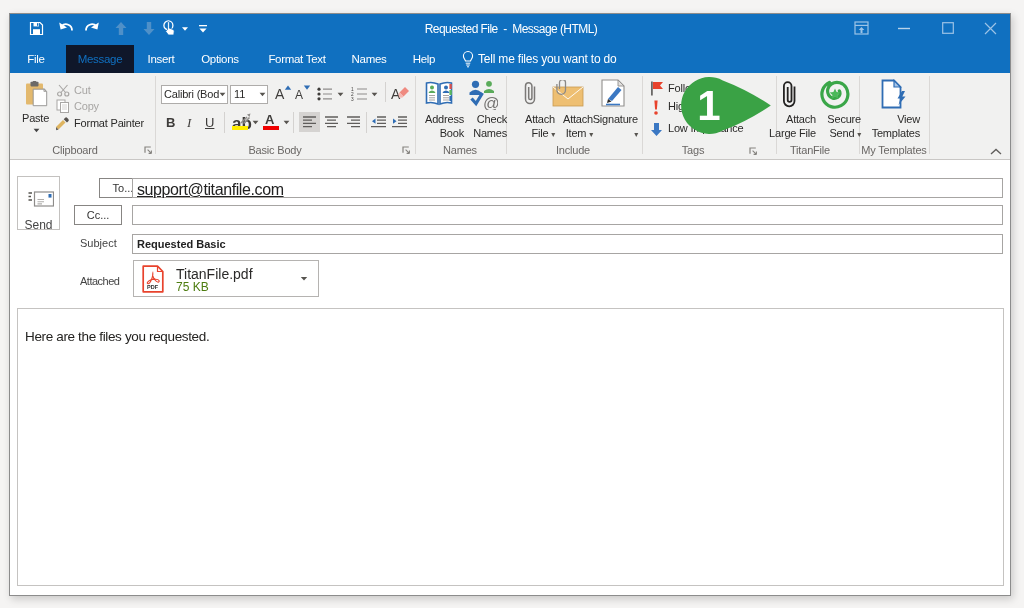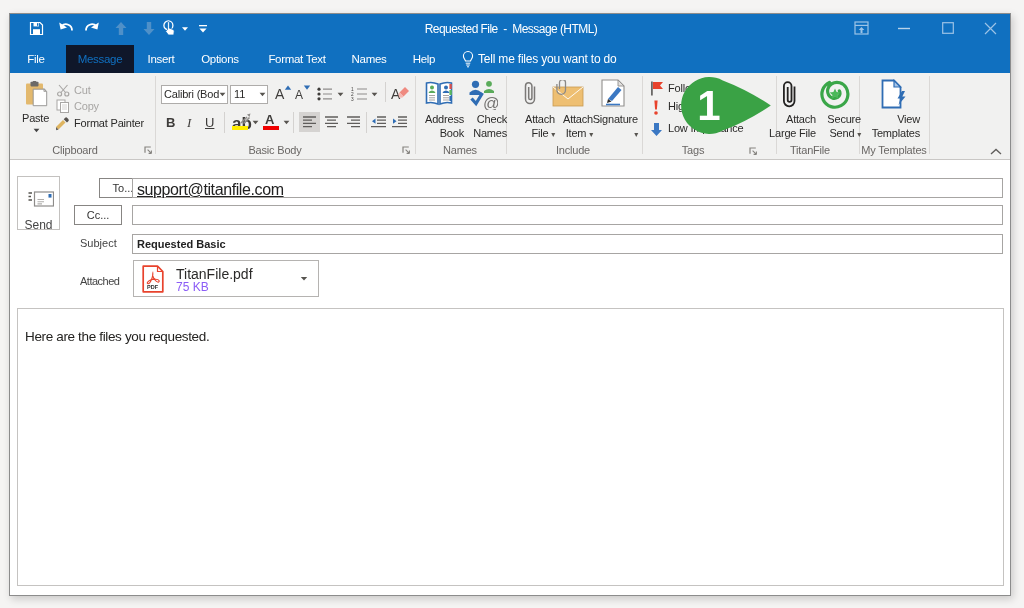--- a/index.html
+++ b/index.html
@@ -337,21 +337,21 @@
 <div class="fieldbtn" style="left:74px;top:205px;width:48px;height:20px;line-height:18px;">Cc...</div>
 <div class="inputbox" style="left:132px;top:178px;width:871px;height:20px;"></div>
 <div class="inputbox" style="left:132px;top:205px;width:871px;height:20px;"></div>
 <div class="inputbox" style="left:132px;top:234px;width:871px;height:20px;"></div>
 <div class="abs" style="left:137px;top:181px;font-size:16px;letter-spacing:-0.4px;text-decoration:underline;color:#222;white-space:nowrap;">support@titanfile.com</div>
 <div class="abs" style="left:80px;top:237px;font-size:11px;color:#444;">Subject</div>
 <div class="abs" style="left:137px;top:238px;font-size:11px;font-weight:bold;color:#222;">Requested Basic</div>
 <div class="abs" style="left:80px;top:275px;font-size:11px;letter-spacing:-0.5px;color:#444;">Attached</div>
 <div class="abs" style="left:133px;top:260px;width:186px;height:37px;background:#fff;border:1px solid #b5b3b1;"></div>
 <div class="abs" style="left:176px;top:266px;font-size:14px;color:#2b2a29;">TitanFile.pdf</div>
-<div class="abs" style="left:176px;top:280px;font-size:12px;color:#8b5cf6;">75 KB</div>
+<div class="abs" style="left:176px;top:280px;font-size:12px;color:#4d7c0f;">75 KB</div>
 
 <svg class="abs" style="left:28px;top:191px;" width="26" height="19" viewBox="0 0 26 19">
     <path d="M0.5 2 H4 M0.5 5.5 H3 M0.5 9 H4" stroke="#56544f" stroke-width="1.4"></path>
     <rect x="6.5" y="1" width="19" height="14" fill="#fff" stroke="#8e8c8a" stroke-width="1.2"></rect>
     <rect x="20.5" y="3" width="3" height="3.6" fill="#2f6db4"></rect>
     <path d="M9.5 8.5 H16 M9.5 10.7 H16 M9.5 12.9 H14" stroke="#b0aeac" stroke-width="1.1"></path>
   </svg>
 
 <svg class="abs" style="left:142px;top:265px;" width="22" height="28" viewBox="0 0 22 28">
     <path d="M1.2 1.2 H15.5 L20.8 6.5 V26.8 H1.2 Z" fill="#fff" stroke="#e8432d" stroke-width="1.7" stroke-linejoin="round"></path>

